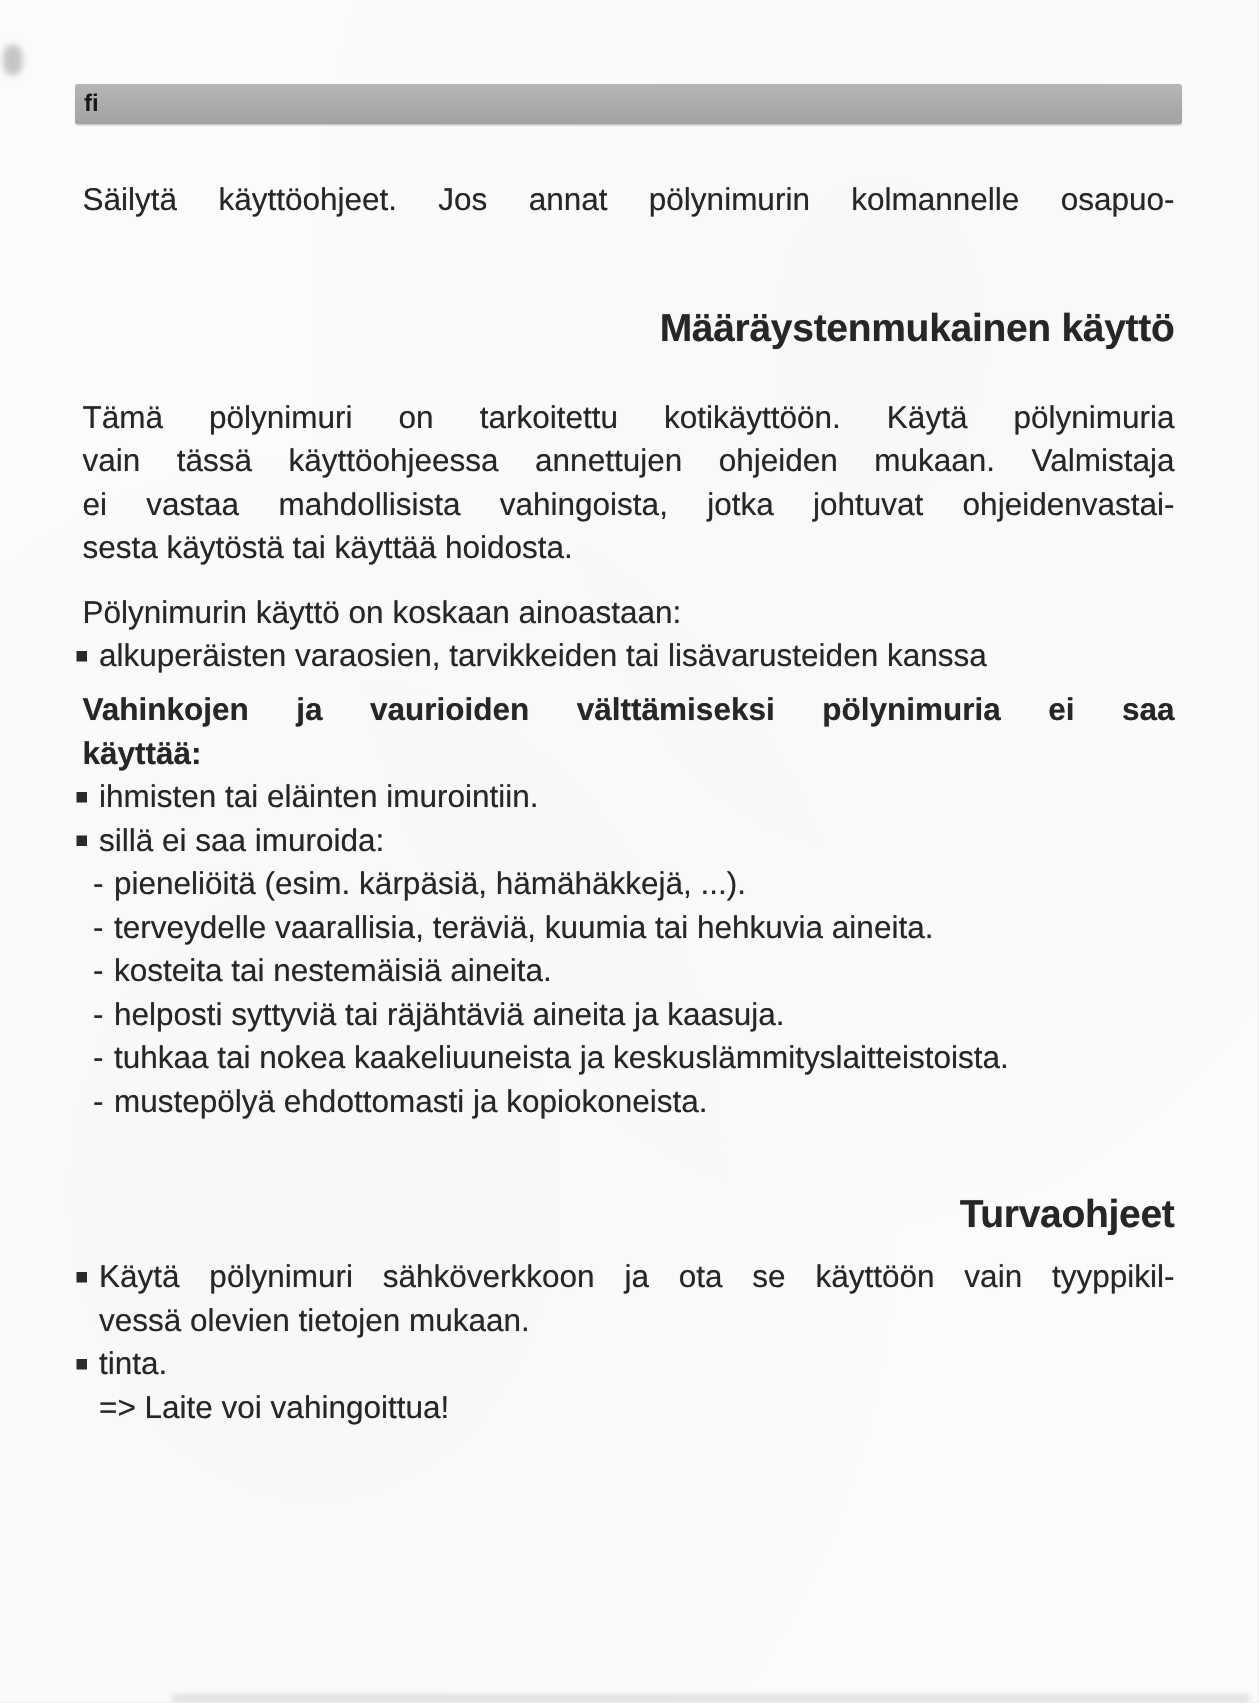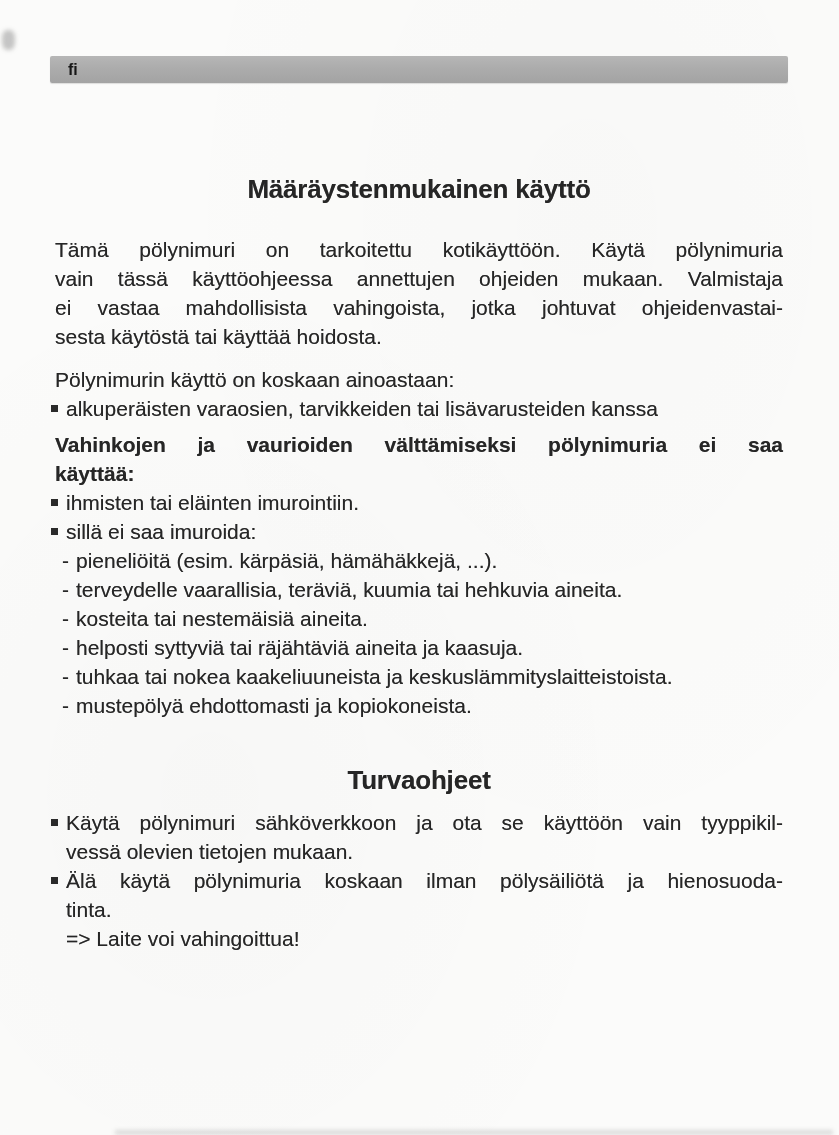--- a/index.html
+++ b/index.html
@@ -27,21 +27,21 @@
   }
   
   .lang-bar {
     position: absolute; left: 50px; top: 56px; width: 738px; height: 27px;
     background: linear-gradient(180deg, #b6b6b6 0%, #acacac 45%, #a3a3a3 100%);
     border-radius: 2px;
     box-shadow: 0 1px 1px rgba(0,0,0,0.12);
   }
   .lang-bar .lang-label {
     display: inline-block;
-    padding-left: 18px;
+    padding-left: 6px;
     font-size: 16px;
     line-height: 27px;
     font-weight: bold;
     color: #161616;
   }
   
   .content {
     position: absolute;
     left: 55px;
     top: 119px;
@@ -54,21 +54,21 @@
     text-align: left;
     white-space: normal;
     text-shadow: 0 0 0.5px rgba(45,45,45,0.55);
   }
   .line.just { text-align: justify; text-align-last: justify; }
   .heading .line {
     font-size: 26px;
     line-height: 30px;
     font-weight: bold;
     letter-spacing: -0.2px;
-    text-align: center;
+    text-align: right;
   }
   .bold-paragraph .line { font-weight: bold; }
   .bullet, .dash { display: flex; align-items: flex-start; }
   .bullet .marker {
     flex: 0 0 15px; margin-left: -4px; position: relative; height: 29px;
   }
   .bullet .marker .sq {
     position: absolute; left: 0; top: 11px; width: 7px; height: 7px;
     background: #2a2a2a;
   }
@@ -93,20 +93,21 @@
 </head>
 <body>
 
 <div class="page" data-name="manual-page">
   <div class="smudge-top-left" data-name="scan-smudge"></div>
   <div class="lang-bar" data-name="language-tab-bar">
     <span class="lang-label" data-name="language-label">fi</span>
   </div>
   <div class="content" data-name="document-content">
       <div class="block paragraph" data-name="intro-paragraph">
+        <div class="line just" data-name="text-line">Säilytä käyttöohjeet. Jos annat pölynimurin kolmannelle osapuo-</div>
       </div>
       <div class="block heading" data-name="section-title-intended-use">
         <div class="line" data-name="text-line">Määräystenmukainen käyttö</div>
       </div>
       <div class="block paragraph" data-name="intended-use-paragraph">
         <div class="line just" data-name="text-line">Tämä pölynimuri on tarkoitettu kotikäyttöön. Käytä pölynimuria</div>
         <div class="line just" data-name="text-line">vain tässä käyttöohjeessa annettujen ohjeiden mukaan. Valmistaja</div>
         <div class="line just" data-name="text-line">ei vastaa mahdollisista vahingoista, jotka johtuvat ohjeidenvastai-</div>
         <div class="line" data-name="text-line">sesta käytöstä tai käyttää hoidosta.</div>
       </div>
@@ -187,21 +188,20 @@
         <div class="bcontent">
           <div class="line just" data-name="text-line">Käytä pölynimuri sähköverkkoon ja ota se käyttöön vain tyyppikil-</div>
           <div class="line" data-name="text-line">vessä olevien tietojen mukaan.</div>
         </div>
       </div>
       <div class="block bullet" data-name="safety-item-no-container">
         <span class="marker" data-name="square-bullet-marker">
           <span class="sq"></span>
         </span>
         <div class="bcontent">
-          <div class="line just" data-name="text-line">Älä käytä pölynimuria koskaan ilman pölysäiliötä ja hienosuoda-</div>
           <div class="line" data-name="text-line">tinta.</div>
         </div>
       </div>
       <div class="block note" data-name="damage-warning">
         <div class="line" data-name="text-line">=&gt; Laite voi vahingoittua!</div>
       </div>
     </div>
   <div class="smudge-bottom" data-name="scan-smudge-bottom"></div>
 </div>
 

